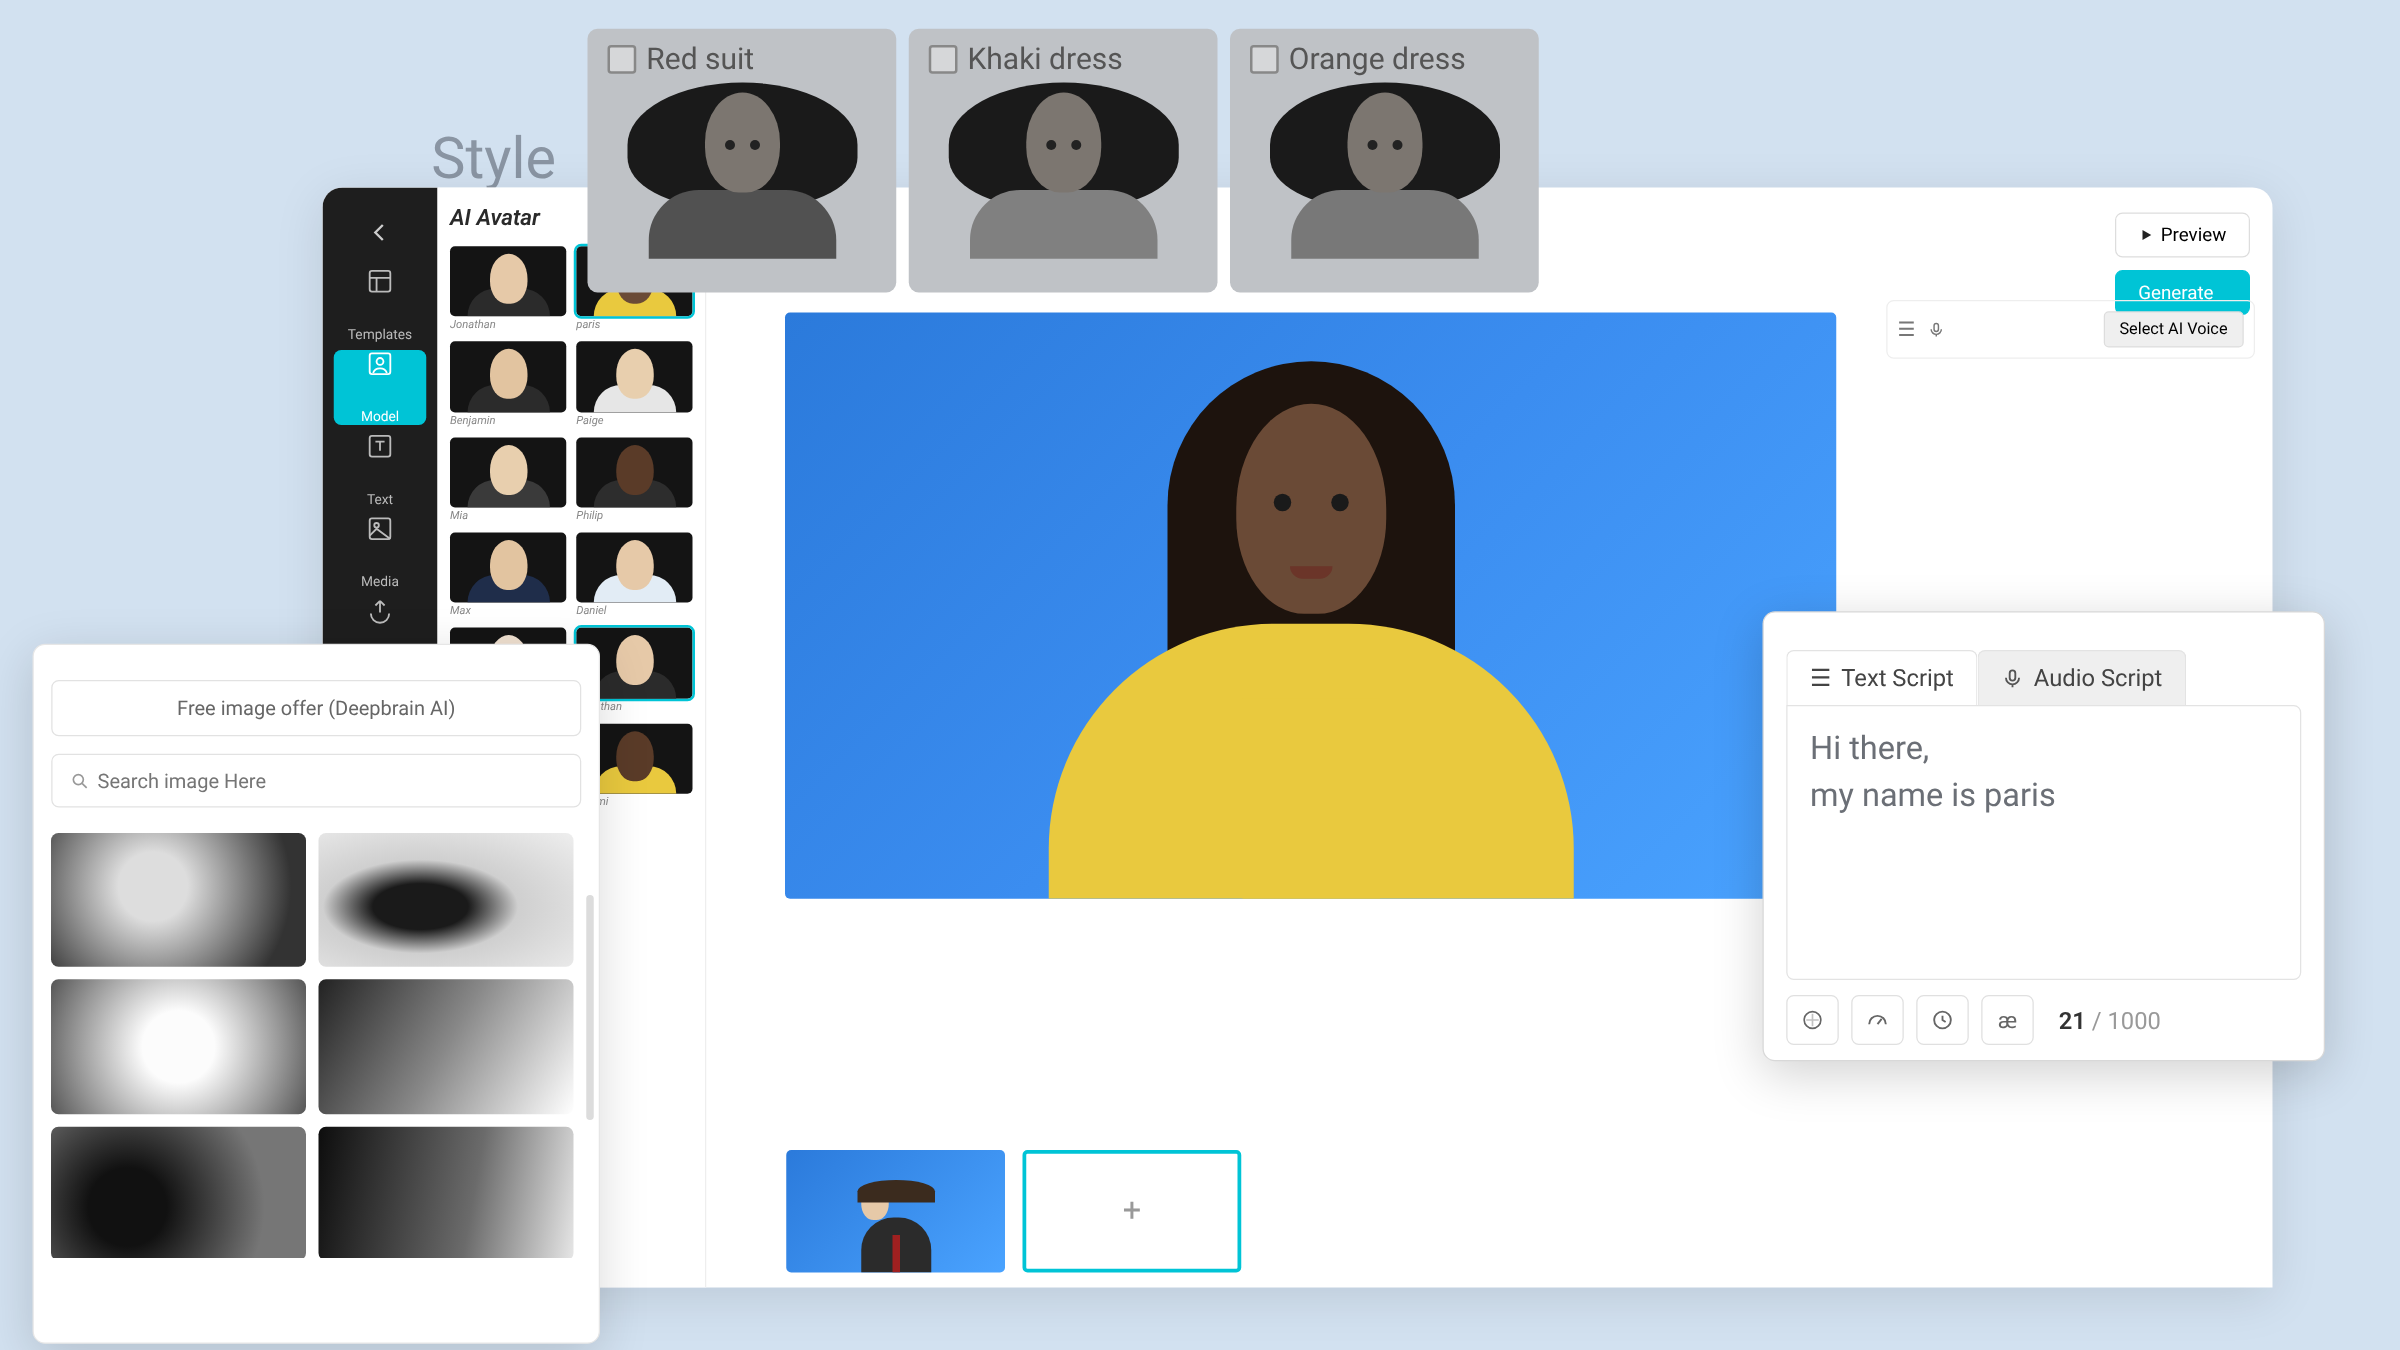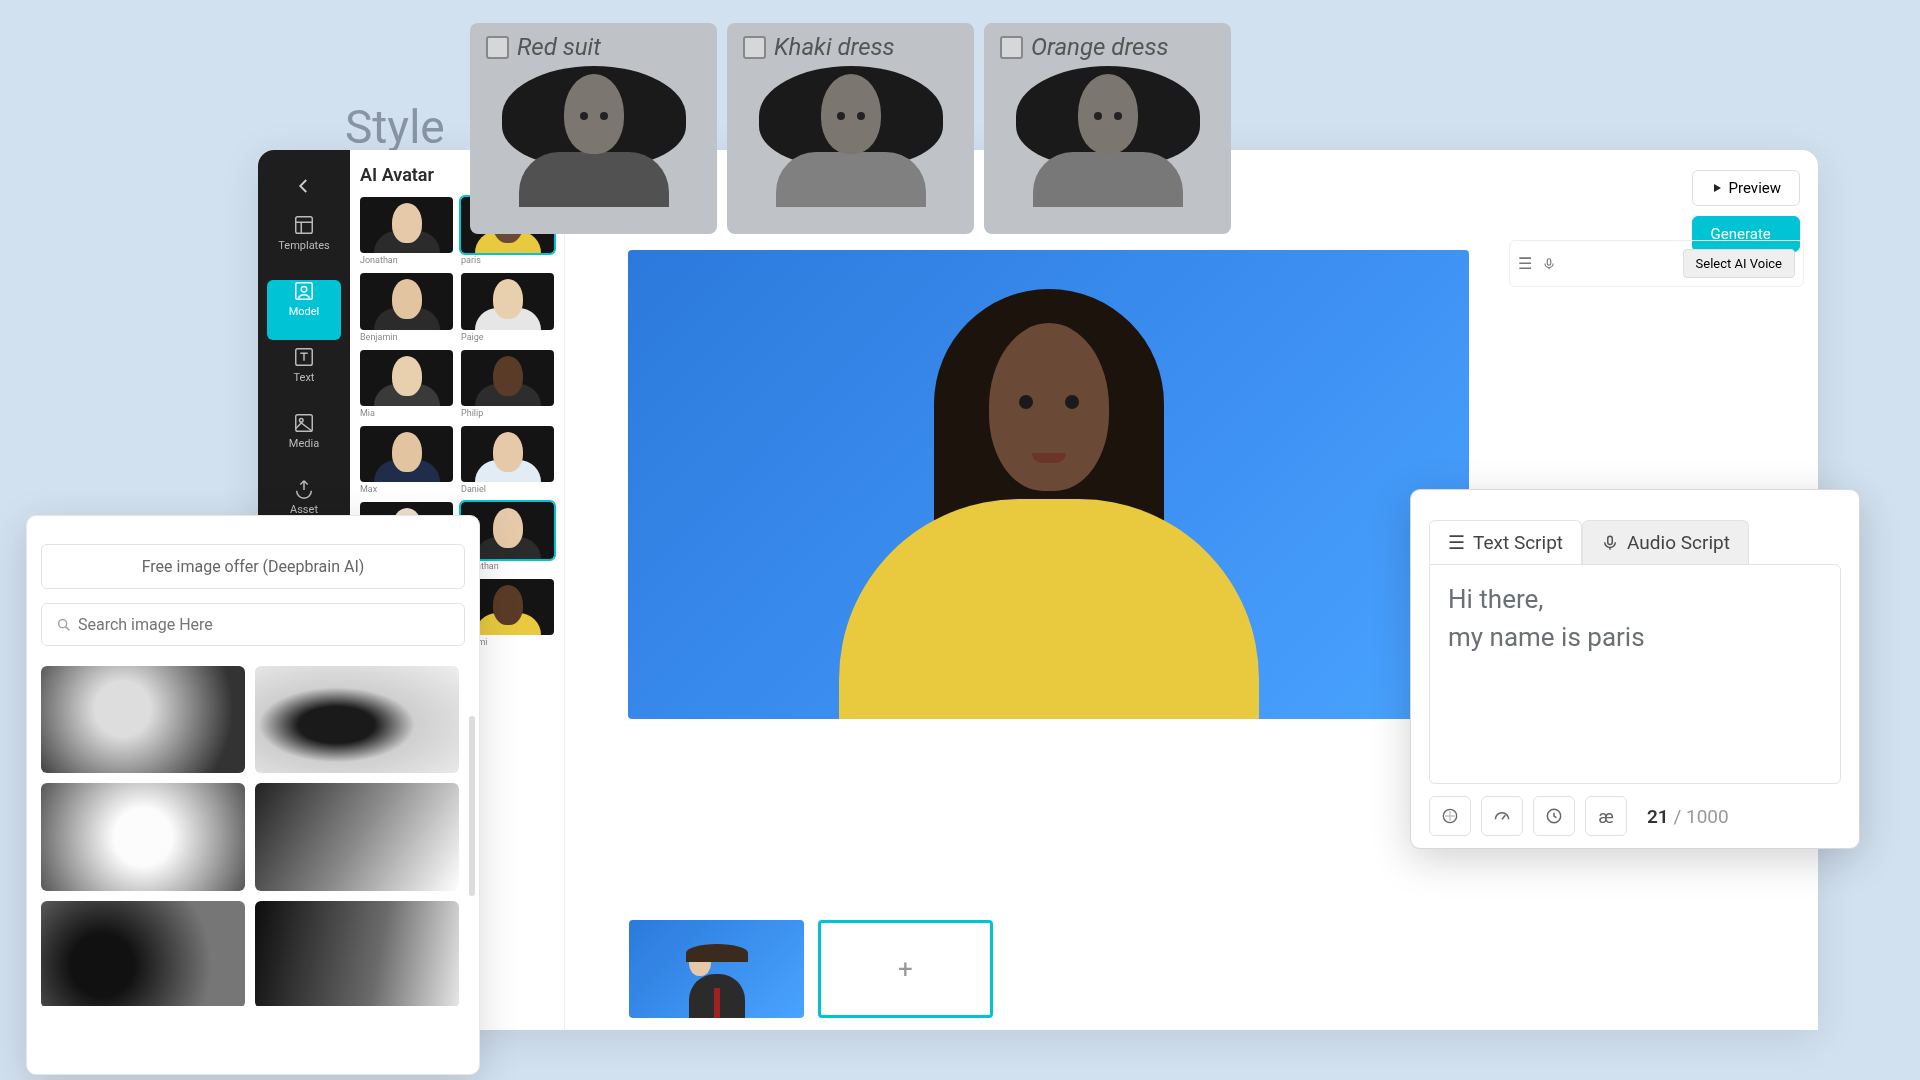--- a/index.html
+++ b/index.html
@@ -2,44 +2,44 @@
 <html><head>
 <meta charset="utf-8">
 <style>
 * { box-sizing: border-box; margin: 0; padding: 0; font-family: -apple-system, BlinkMacSystemFont, "Segoe UI", Roboto, Arial, sans-serif; }
 body { background: #d2e1f0; width: 1920px; height: 1080px; position: relative; overflow: hidden; }
 
 
 .style-label { position:absolute; left:345px; top:100px; font-size:46px; color:#8a95a3; font-weight:400; }
 
 
-.style-row { position:absolute; left:470px; top:23px; display:flex; gap:10px; z-index:50;font-style:italic; }
+.style-row { position:absolute; left:470px; top:23px; display:flex; gap:10px; z-index:50; }
 .style-card { width:247px; height:211px; background:#bfc2c6; border-radius:8px; padding:10px 16px; position:relative; }
 .style-card.selected { border:3px solid #909599; }
 .style-card .chk { width:23px; height:23px; border:2px solid #888; border-radius:3px; display:inline-flex; align-items:center; justify-content:center; background:#d6d7d9; vertical-align:middle; }
 .style-card.selected .chk::after { content:"✓"; font-size:18px; color:#666; font-weight:bold; }
 .style-card .lbl { font-size:24px; color:#555; margin-left:8px; vertical-align:middle; }
 .style-card .avatar-bust { position:absolute; bottom:0; left:50%; transform:translateX(-50%); width:160px; height:160px; }
 .face { width:60px; height:80px; background:#7c7670; border-radius:50% 50% 45% 45%; margin:0 auto; position:relative; }
 .face::before, .face::after { content:""; position:absolute; width:8px; height:8px; background:#222; border-radius:50%; top:38px; }
 .face::before{left:16px;} .face::after{right:16px;}
 .hair { position:absolute; top:-8px; left:-12px; right:-12px; height:100px; background:#1a1a1a; border-radius:50% 50% 40% 40%; z-index:-1; }
 .shoulders { height:55px; border-radius:40px 40px 0 0; margin:-2px auto 0; width:150px; }
 .c0 .shoulders{background:#515151;} .c1 .shoulders{background:#9a9a9a;} .c2 .shoulders{background:#808080;} .c3 .shoulders{background:#787878;}
 
 
 .app { position:absolute; left:258px; top:150px; width:1560px; height:880px; background:#fff; border-radius:16px 16px 0 0; box-shadow:0 8px 40px rgba(0,0,0,.1); overflow:hidden; }
 .sidebar-dark { position:absolute; left:0; top:0; width:92px; height:100%; background:#1e1e1e; display:flex; flex-direction:column; align-items:center; padding-top:14px; }
 .back-btn { width:44px; height:44px; color:#ccc; font-size:22px; display:flex; align-items:center; justify-content:center; cursor:pointer; border-radius:4px; }
-.side-item { width:74px; height:60px; margin-top:6px; color:#bbb; font-size:11px; display:flex; flex-direction:column; align-items:center; justify-content:flex-start; gap:3px; border-radius:6px; cursor:pointer; }
+.side-item { width:74px; height:60px; margin-top:6px; color:#bbb; font-size:11px; display:flex; flex-direction:column; align-items:center; justify-content:space-between; gap:3px; border-radius:6px; cursor:pointer; }
 .side-item svg{width:22px;height:22px;}
 .side-item.active { background:#00c4d6; color:#fff; }
 
 
-.avatar-panel { position:absolute; left:92px; top:0; width:215px; height:100%; background:#fff; border-right:1px solid #eee; padding:14px 10px; overflow:hidden; }
+.avatar-panel { position:absolute; left:92px; top:0; width:215px; height:100%; background:#fff; border-right:1px solid #eee; padding:14px 10px; overflow:hidden;font-style:italic; }
 .avatar-panel h3 { font-size:18px; font-weight:600; color:#2a2a2a; margin-bottom:12px; }
 .avgrid { display:grid; grid-template-columns:repeat(2,1fr); gap:8px 8px; }
 .avwrap{}
 .avthumb { aspect-ratio:1.65; background:#141414; border-radius:4px; position:relative; overflow:hidden; cursor:pointer; }
 .avthumb.sel{ outline:2px solid #00c4d6; }
 .avname{font-size:9px;color:#888;margin-top:2px;}
 .avhead{ width:30px;height:40px;border-radius:50% 50% 45% 45%;position:absolute;left:50%;top:6px;transform:translateX(-50%); }
 .avsh{ position:absolute;bottom:0;left:50%;transform:translateX(-50%);width:66px;height:22px;border-radius:30px 30px 0 0; }
 
 

